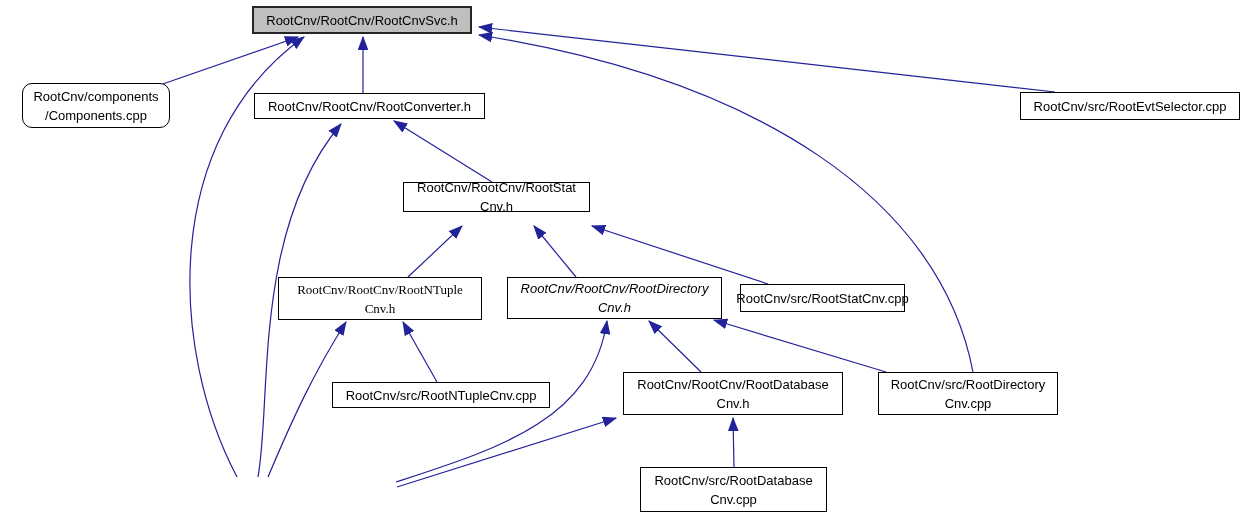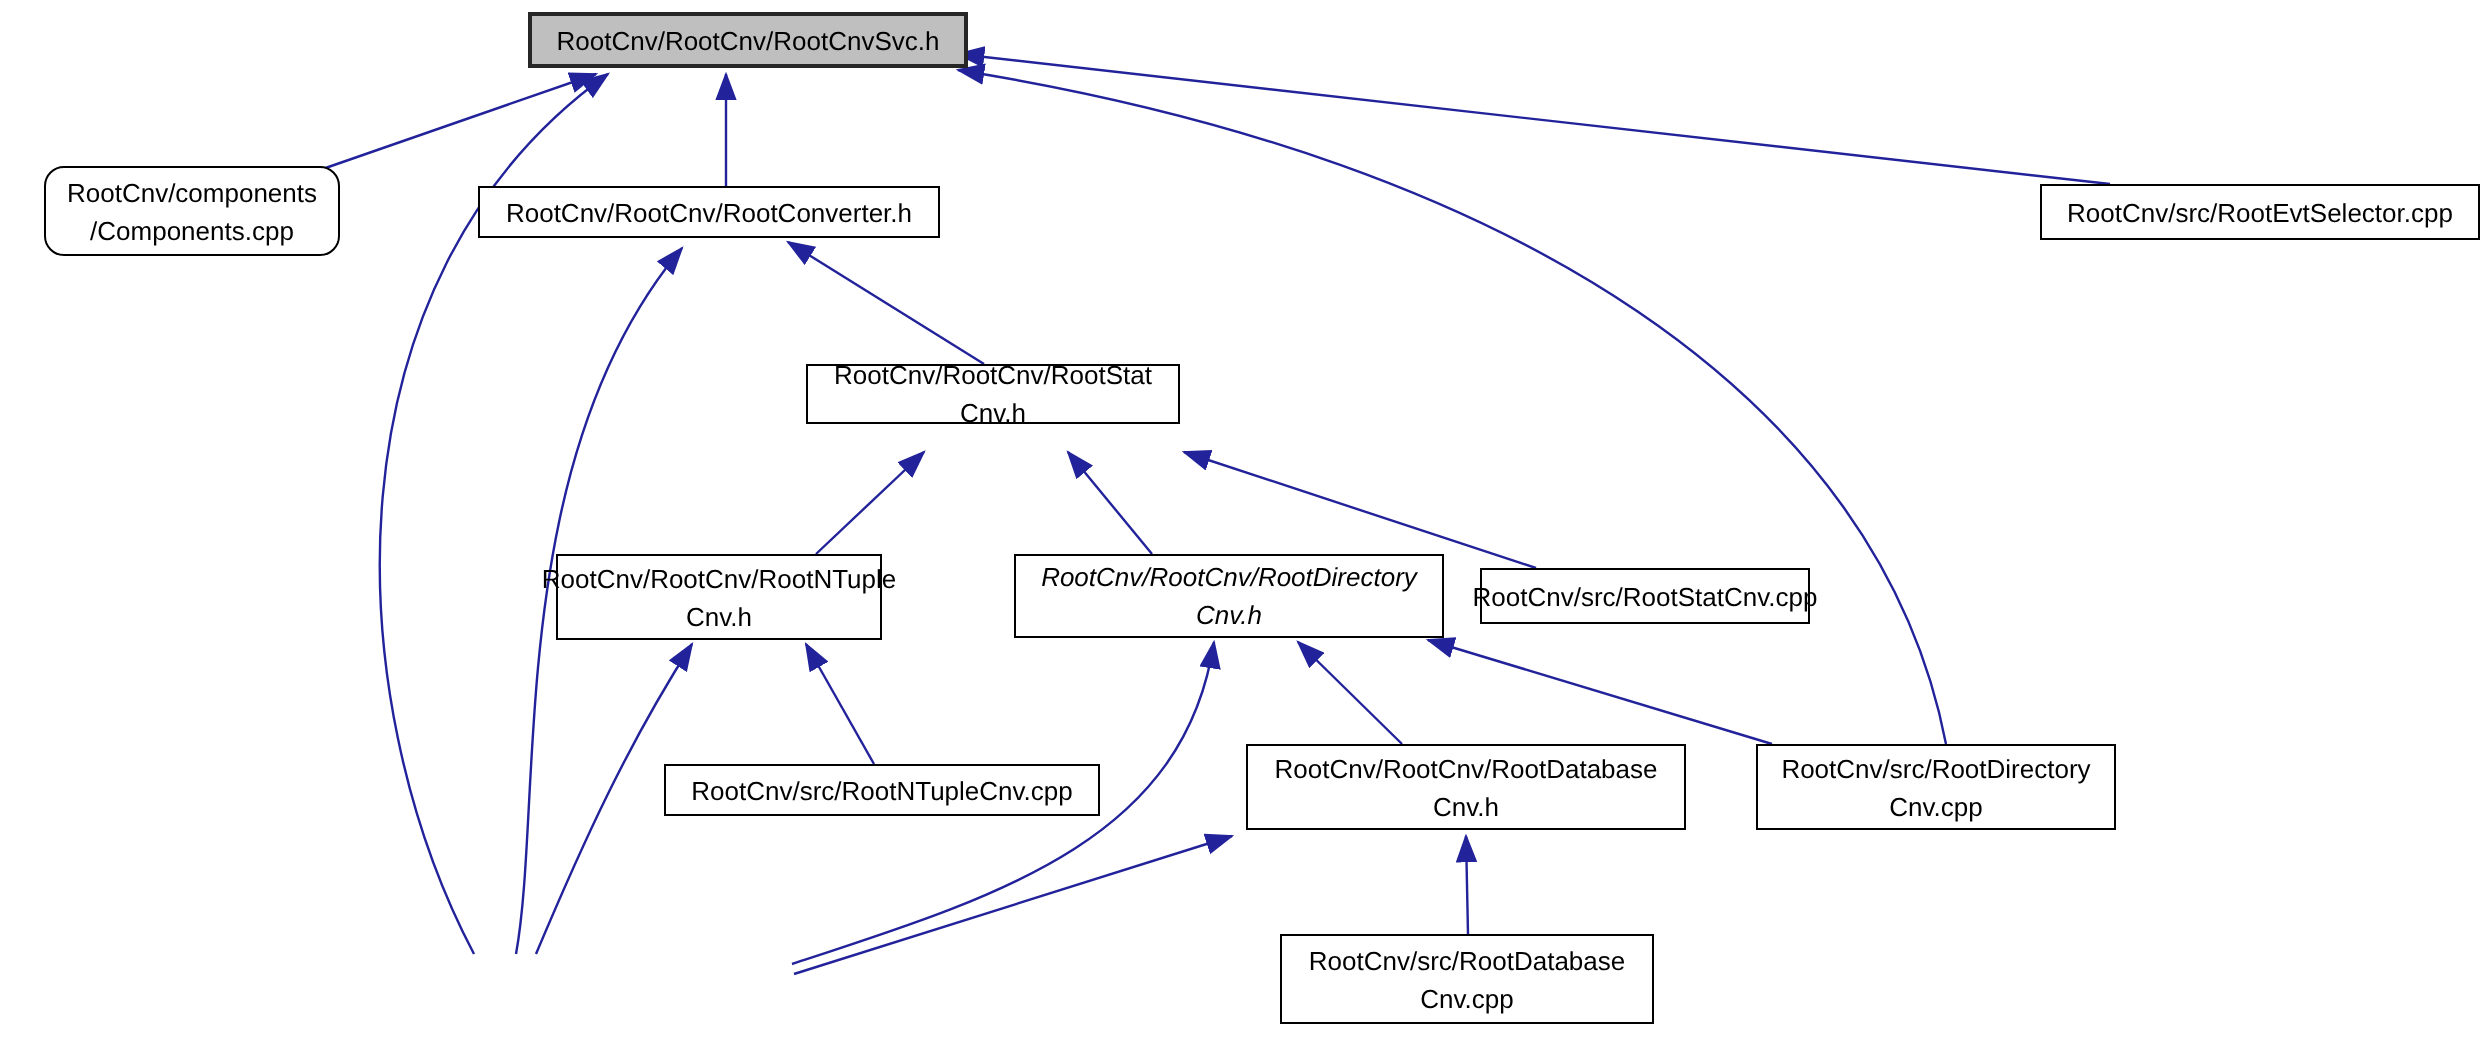--- a/index.html
+++ b/index.html
@@ -31,21 +31,20 @@
     font-size:13px;
     line-height:19px;
     display:flex;align-items:center;justify-content:center;
     text-align:center;
     white-space:pre-line;
     cursor:pointer;
   }
   .node.highlight{
     background:var(--highlight-bg);
     border:2px solid var(--highlight-border);
-    margin-left:12px;
   }
 </style>
 </head>
 <body>
 
 <div id="graph">
 
   <svg id="edges" width="1245" height="520" viewBox="0 0 1245 520">
     <defs>
       <marker id="arrow" markerWidth="12" markerHeight="9" refX="11" refY="4.5" orient="auto">
@@ -69,28 +68,28 @@
     <path class="edge" d="M886,372 L714,320" marker-end="url(#arrow)"></path>
     <path class="edge" d="M397,487 L616,418" marker-end="url(#arrow)"></path>
     <path class="edge" d="M734,467 L733,418" marker-end="url(#arrow)"></path>
   </svg>
 
   <div class="node highlight" style="left:252px;top:6px;width:220px;height:28px;">RootCnv/RootCnv/RootCnvSvc.h</div>
 
   <div class="node" style="left:22px;top:83px;width:148px;height:45px;border-radius:10px;">RootCnv/components
 /Components.cpp</div>
 
-  <div class="node" style="left:239px;top:93px;width:231px;height:26px;">RootCnv/RootCnv/RootConverter.h</div>
+  <div class="node" style="left:254px;top:93px;width:231px;height:26px;">RootCnv/RootCnv/RootConverter.h</div>
 
   <div class="node" style="left:1020px;top:92px;width:220px;height:28px;">RootCnv/src/RootEvtSelector.cpp</div>
 
   <div class="node" style="left:403px;top:182px;width:187px;height:30px;">RootCnv/RootCnv/RootStat
 Cnv.h</div>
 
-  <div class="node" style="left:278px;top:277px;width:163px;height:43px;">RootCnv/RootCnv/RootNTuple
+  <div class="node" style="left:278px;top:277px;width:204px;height:43px;font-family:Liberation Serif, serif;">RootCnv/RootCnv/RootNTuple
 Cnv.h</div>
 
   <div class="node" style="left:507px;top:277px;width:215px;height:42px;font-style:italic;">RootCnv/RootCnv/RootDirectory
 Cnv.h</div>
 
   <div class="node" style="left:740px;top:284px;width:165px;height:28px;">RootCnv/src/RootStatCnv.cpp</div>
 
   <div class="node" style="left:332px;top:382px;width:218px;height:26px;">RootCnv/src/RootNTupleCnv.cpp</div>
 
   <div class="node" style="left:623px;top:372px;width:220px;height:43px;">RootCnv/RootCnv/RootDatabase

